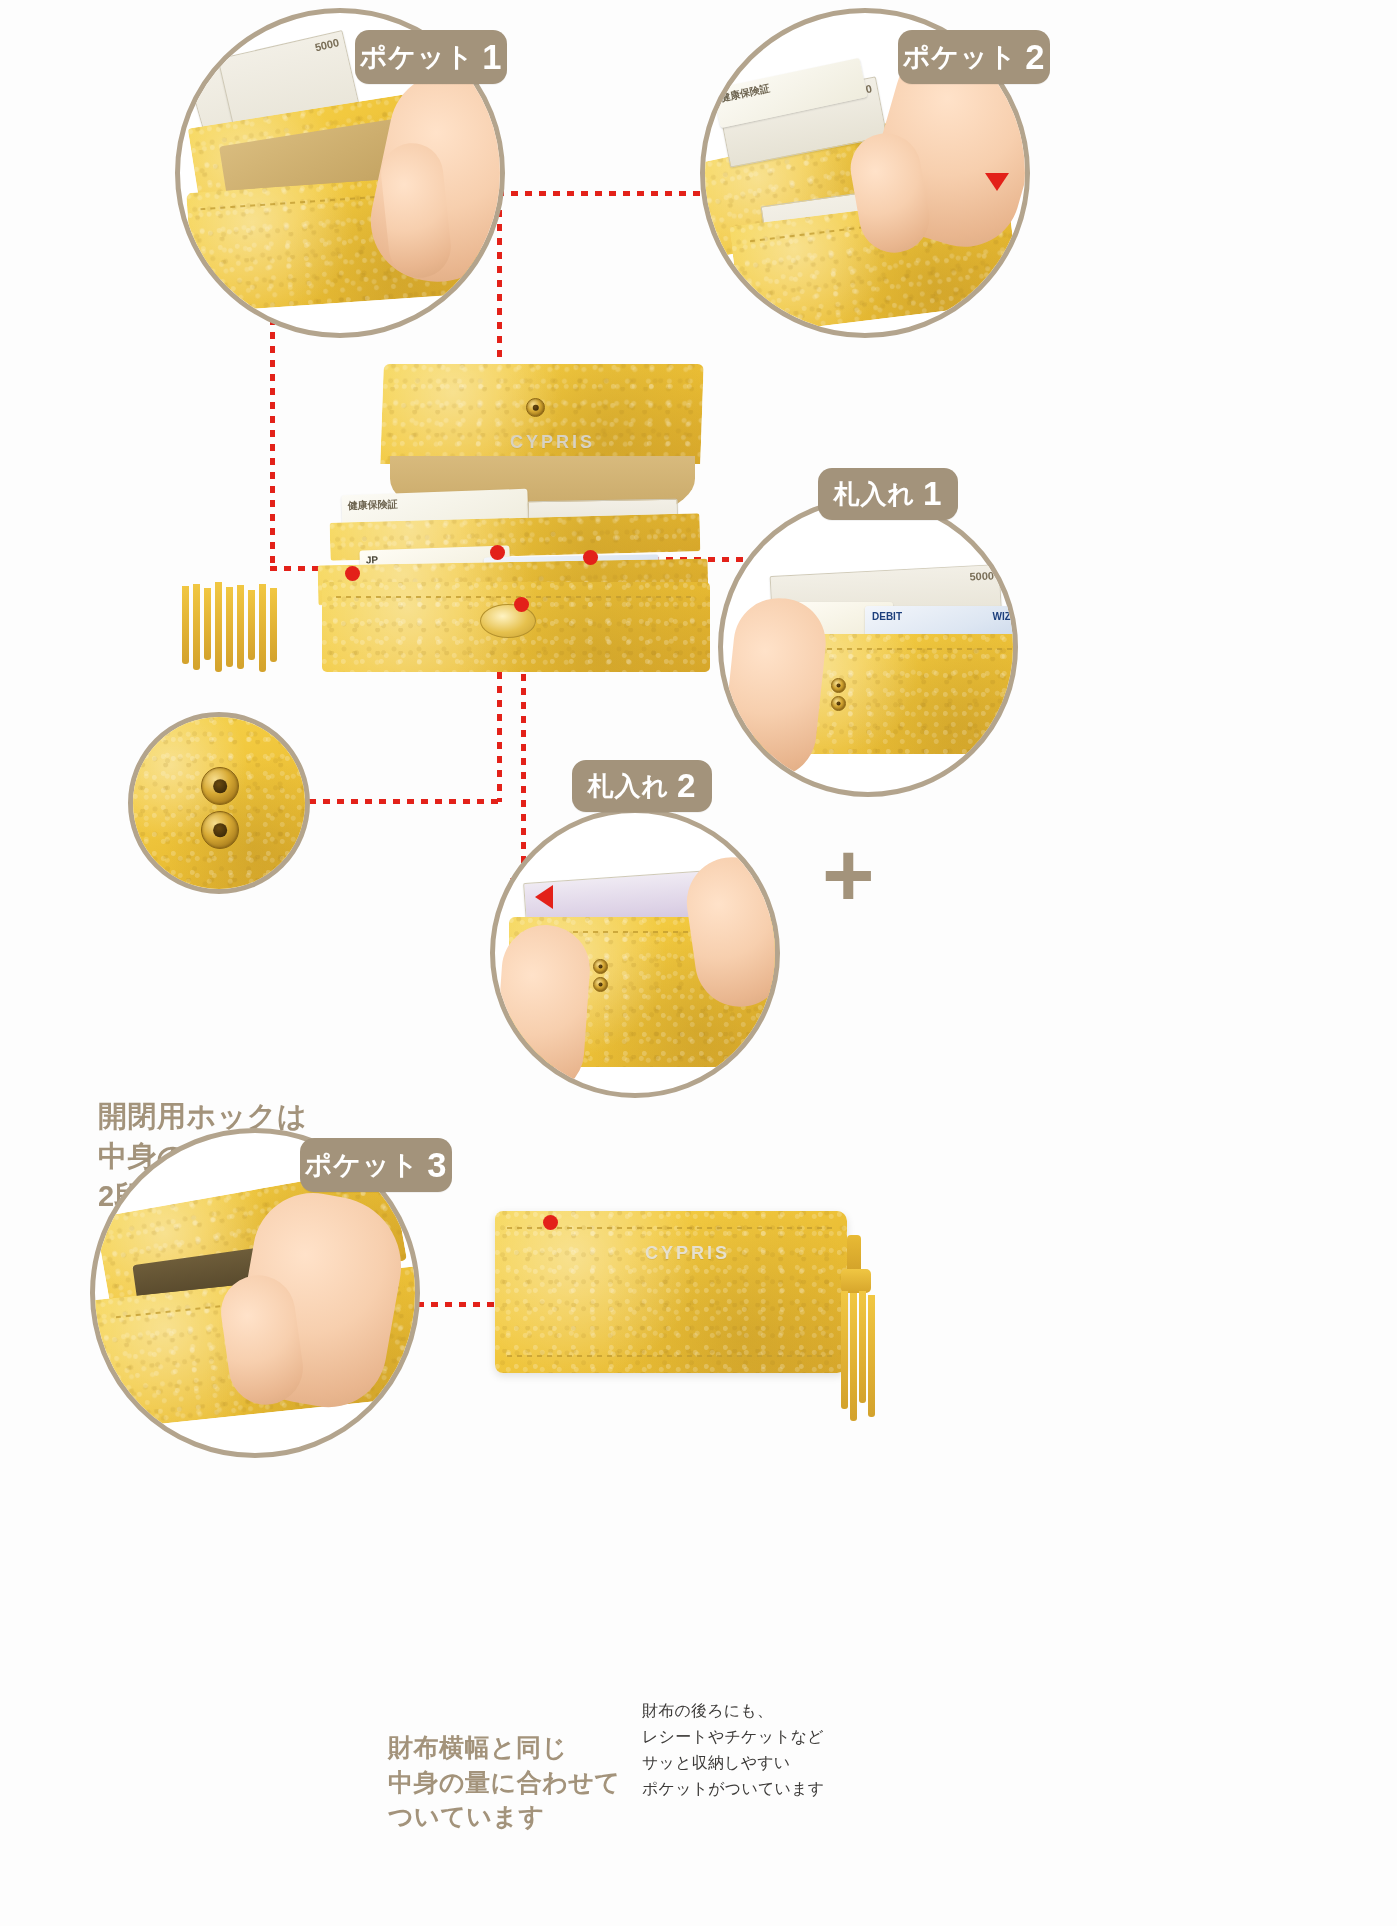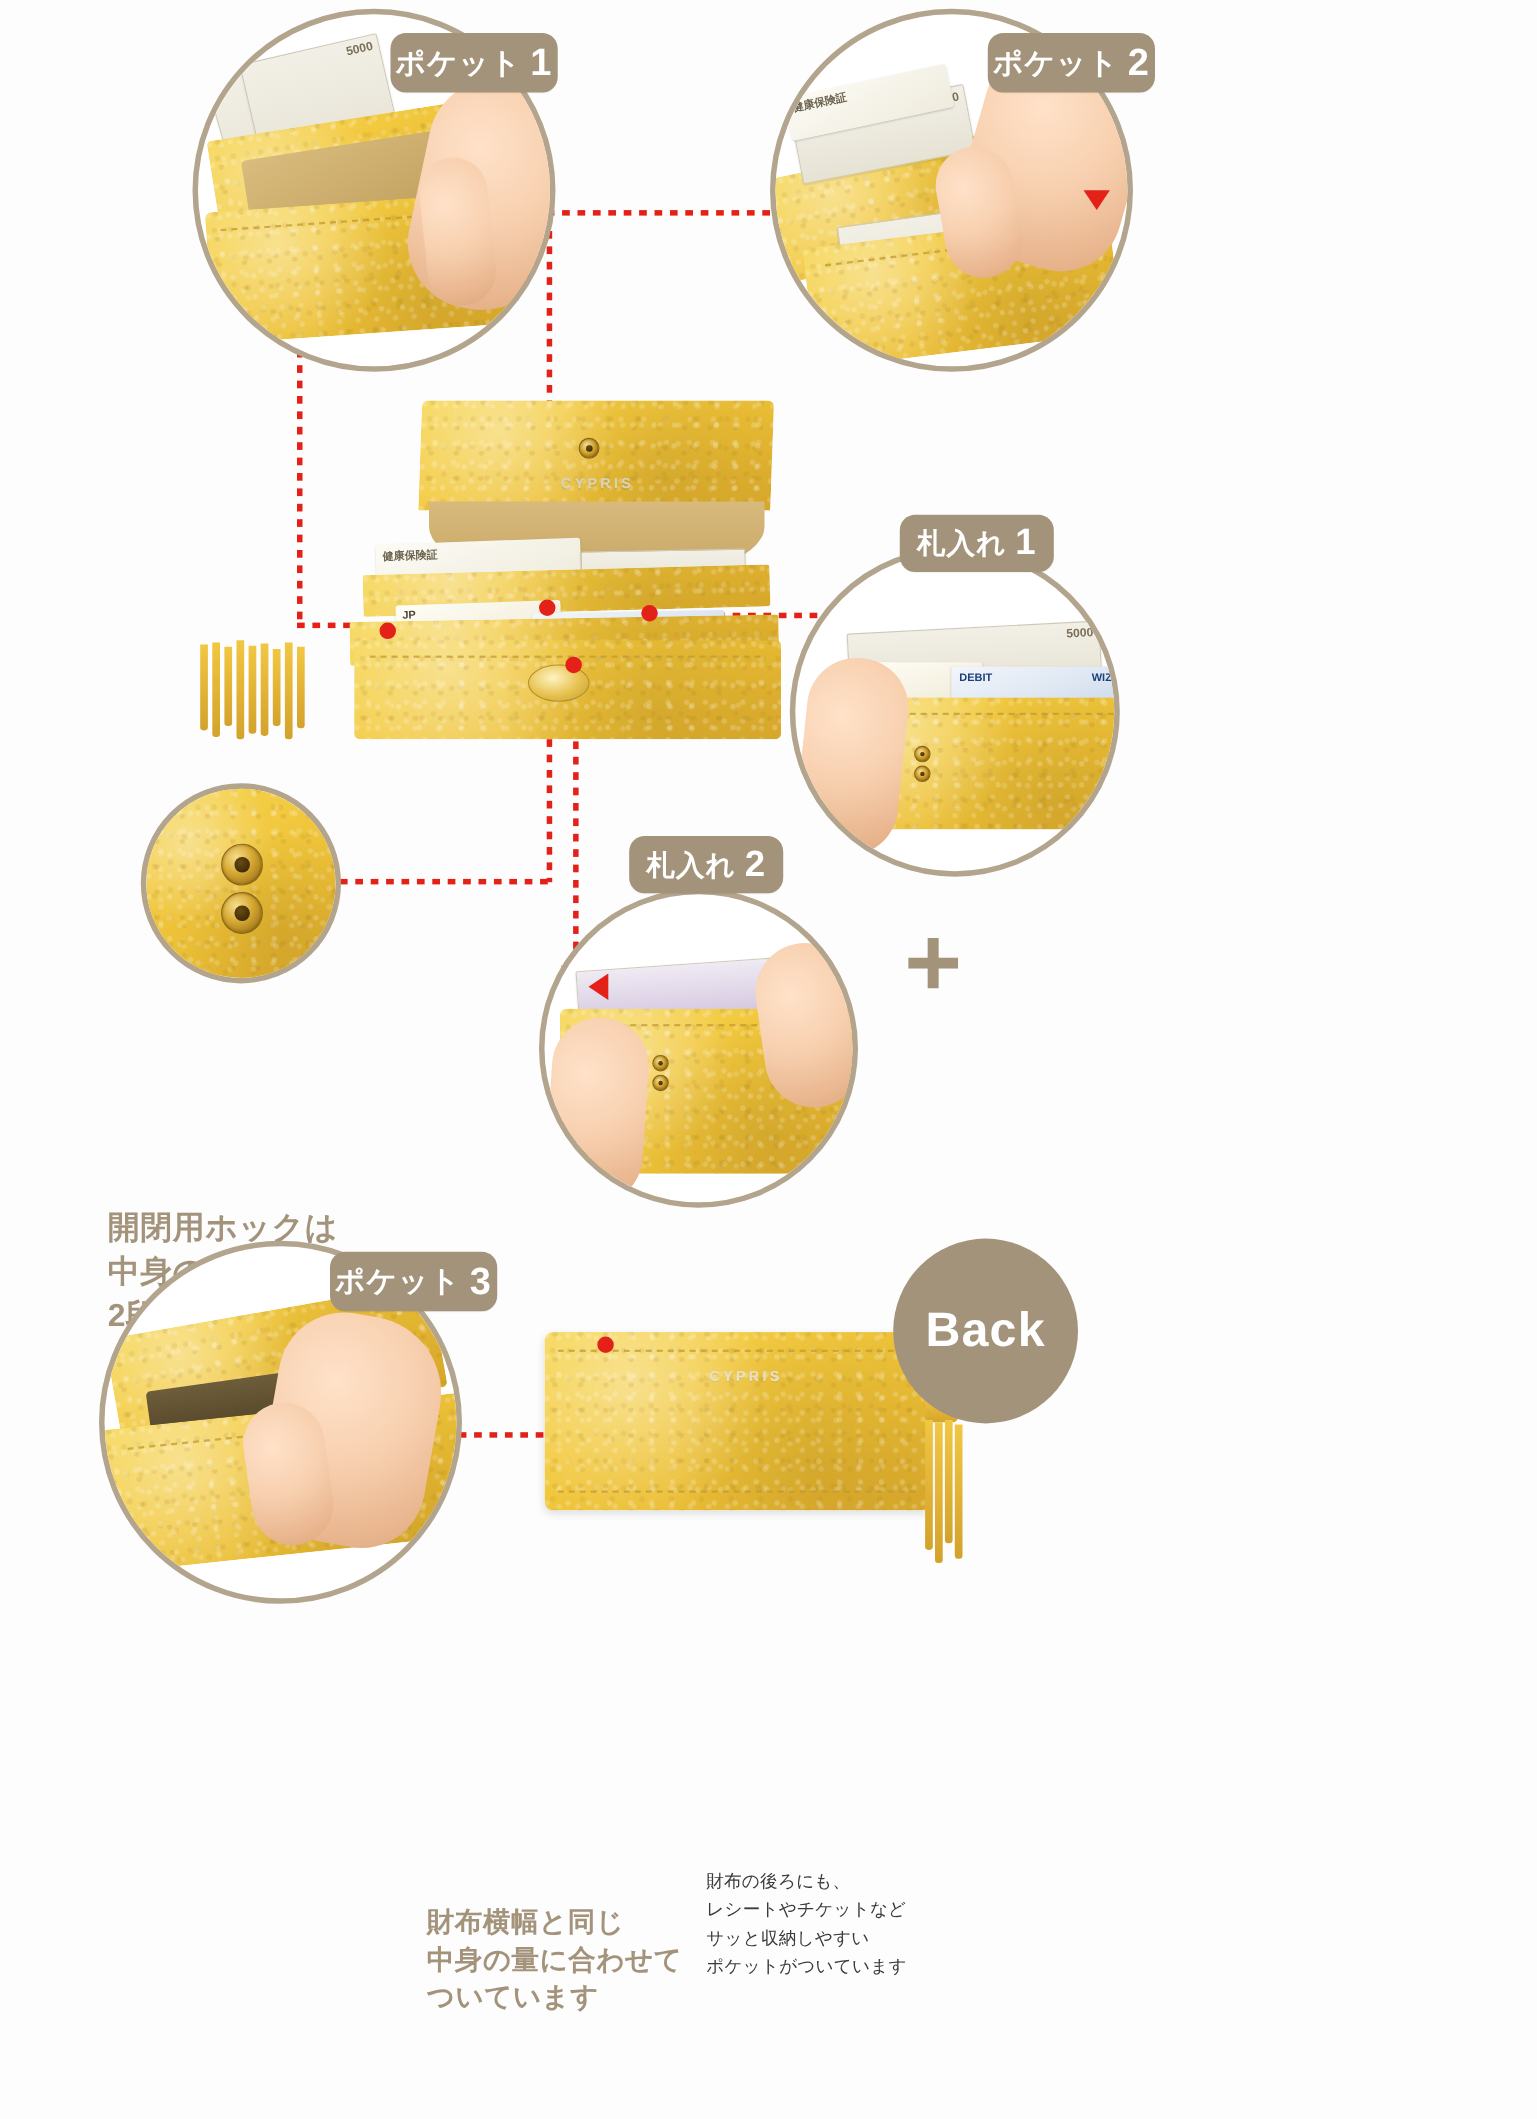--- a/index.html
+++ b/index.html
@@ -126,21 +126,21 @@
   }
   .card.debit{ background:linear-gradient(160deg,#f3f6fb 0%,#dde6f2 60%,#c9d7ea 100%); color:#1d3f7c; }
   .card.ins{ background:linear-gradient(160deg,#fcfbf5 0%,#efecdd 100%); color:#6d6450; }
   .card.jp{ background:linear-gradient(160deg,#fffdf6 0%,#f0ecd9 100%); color:#4a4637; }
   .tassel{ position:absolute; }
   .tassel .strand{
     position:absolute; width:7px; border-radius:0 0 3px 3px;
     background:linear-gradient(180deg,#f1c742 0%,#e0b033 60%,#d3a22c 100%);
   }
   .brandmark{
-    position:absolute; color:#d8d2c2; font-size:13px; letter-spacing:3px; font-weight:600;
+    position:absolute; color:#d8d2c2; font-size:18px; letter-spacing:3px; font-weight:600;
     text-shadow:0 1px 0 rgba(0,0,0,.08);
   }
   .snap{
     position:absolute; border-radius:50%;
     background:radial-gradient(circle at 36% 32%, #f6dd8e 0%, #d8aa34 42%, #a87c1c 78%, #8a6413 100%);
     border:1px solid #8a6413;
     box-shadow:inset 0 0 3px rgba(0,0,0,.35);
   }
   .snap::after{
     content:""; position:absolute; left:50%; top:50%; transform:translate(-50%,-50%);
@@ -367,23 +367,20 @@
     <div style="position:absolute; left:346px; top:64px; width:30px; height:24px; border-radius:5px;
          background:linear-gradient(180deg,#f0c643,#d6a52b);"></div>
     <div class="tassel" style="left:346px; top:86px; width:34px; height:130px;">
       <div class="strand" style="left:0px;  top:0px;  height:118px;"></div>
       <div class="strand" style="left:9px;  top:2px;  height:128px;"></div>
       <div class="strand" style="left:18px; top:0px;  height:112px;"></div>
       <div class="strand" style="left:27px; top:4px;  height:122px;"></div>
     </div>
   </div>
 
-  <div class="back-circle" style="left:812px; top:1126px; width:168px; height:168px;">
-    <span>Back</span>
-  </div>
 
   <div class="head-brown" style="left:388px; top:1730px; width:270px; font-size:25px;">財布横幅と同じ
 中身の量に合わせて
 ついています</div>
   <div class="body-dark" style="left:642px; top:1698px; width:300px; font-size:16px;">財布の後ろにも、
 レシートやチケットなど
 サッと収納しやすい
 ポケットがついています</div>
 
 </div>

